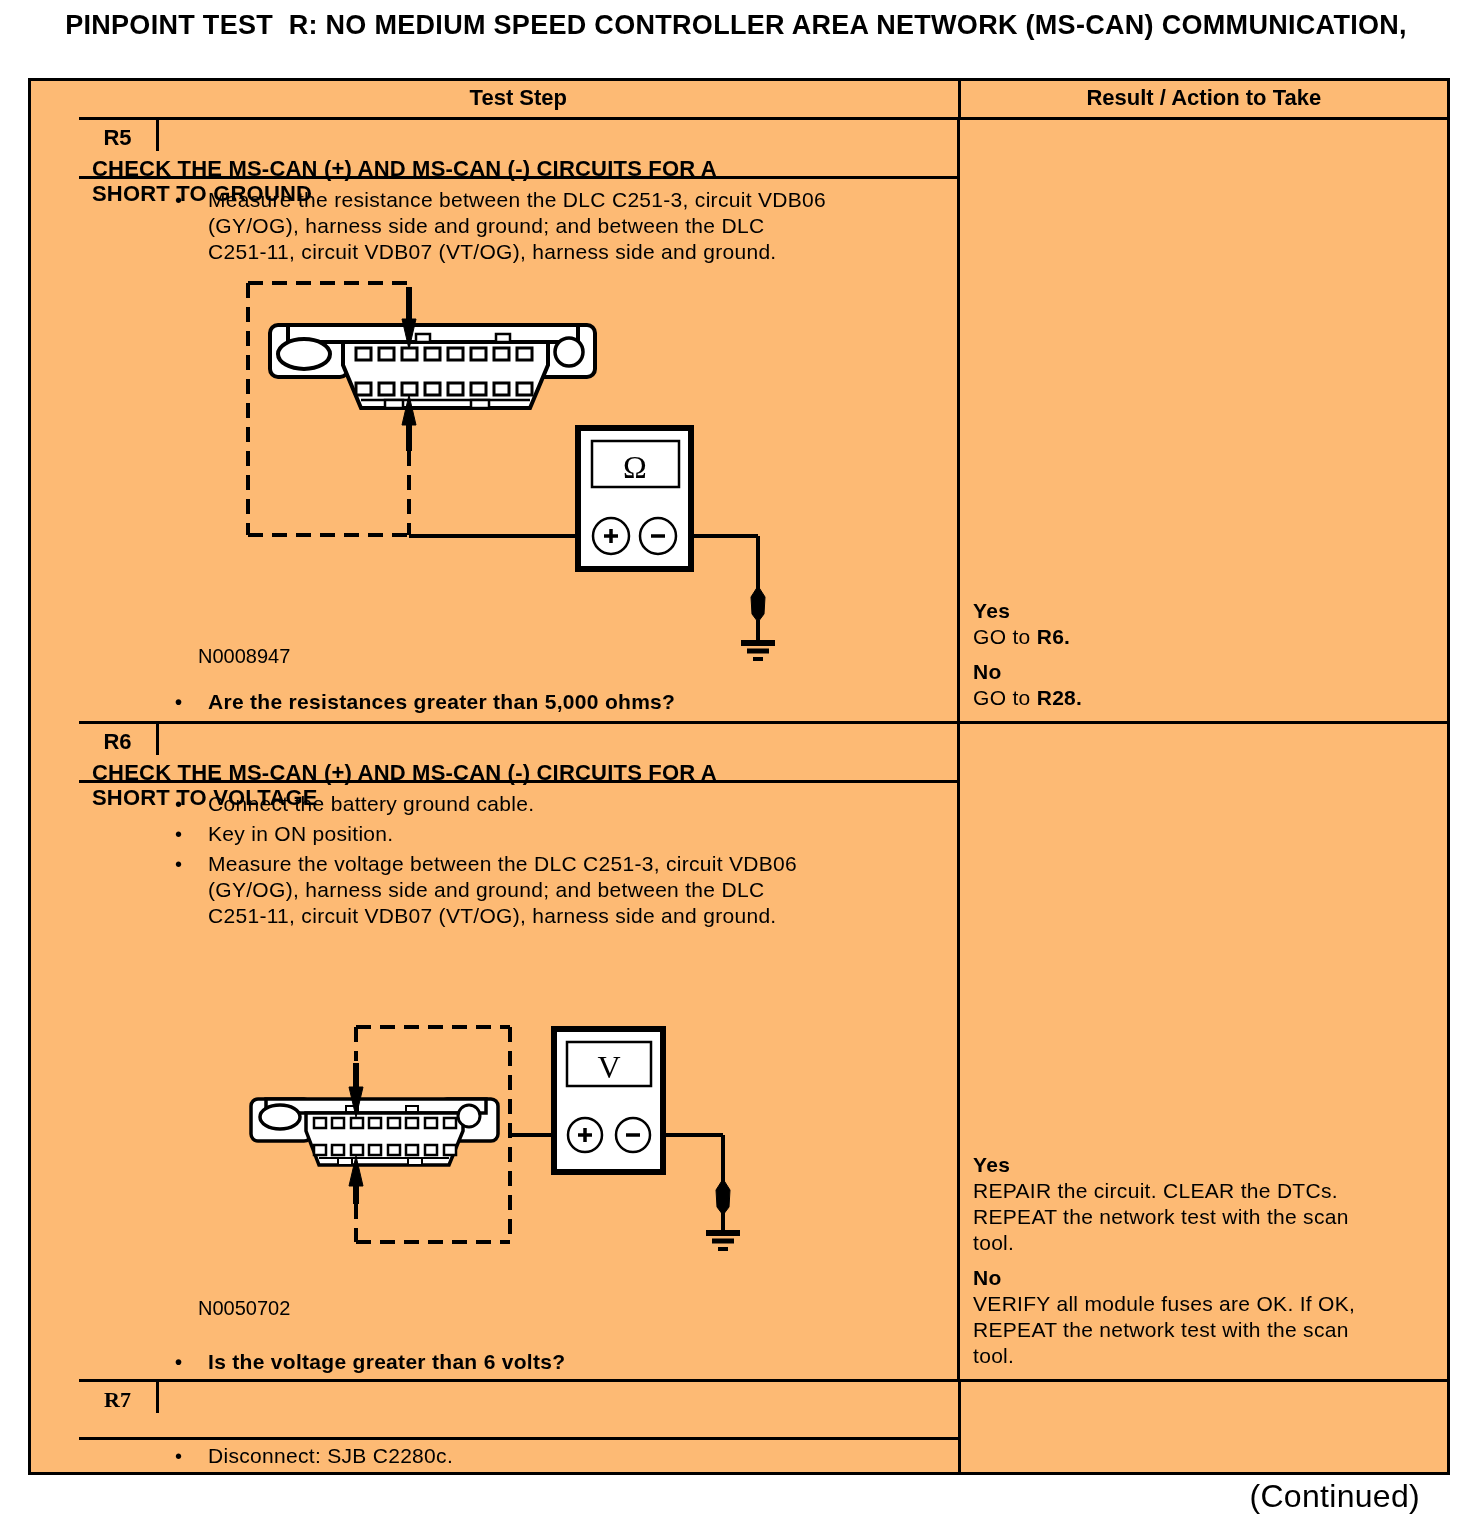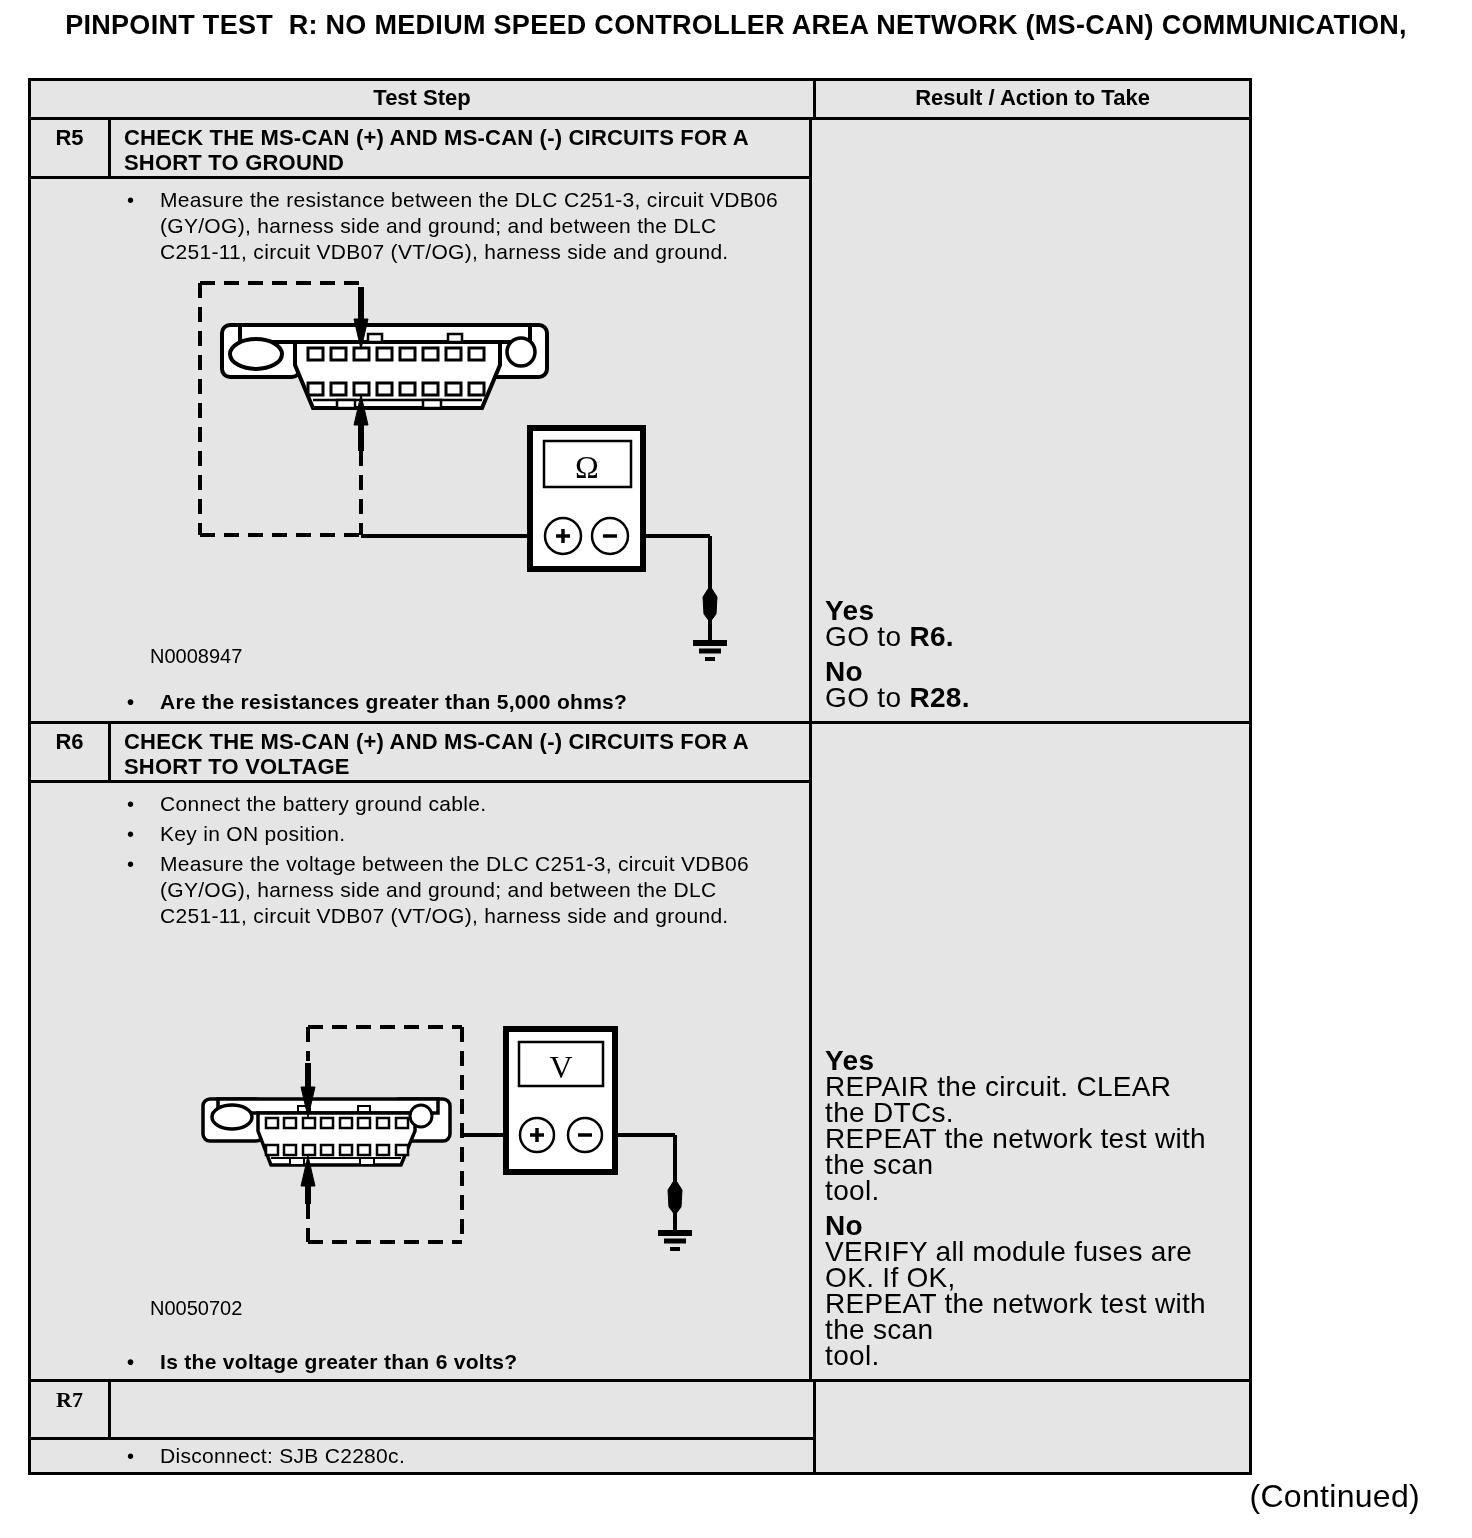--- a/index.html
+++ b/index.html
@@ -9,30 +9,30 @@
     font-family:"Liberation Sans", sans-serif;
     -webkit-font-smoothing:none;
   }
   .title{
     position:absolute;top:10px;left:0;width:1472px;
     text-align:center;font-weight:bold;font-size:27px;line-height:30px;
     letter-spacing:.3px;
   }
   .title div{white-space:pre-wrap;}
   .pptable{
-    position:absolute;left:28px;top:78px;width:1224px;
-    border:3px solid #000;box-sizing:border-box;background:#e5e5e5;
+    position:absolute;left:28px;top:78px;width:1422px;
+    border:3px solid #000;box-sizing:border-box;background:#fdba74;padding-left:48px;
   }
   .row{display:flex;border-bottom:3px solid #000;}
   .row.last{border-bottom:none;}
   .c-left{width:899px;border-right:3px solid #000;box-sizing:border-box;}
   .c-right{width:496px;box-sizing:border-box;}
   .thead{height:36px;font-weight:bold;font-size:22px;}
   .thead .c-left,.thead .c-right{text-align:center;padding-top:4px;}
-  .step-head{display:flex;border-bottom:3px solid #000;box-sizing:border-box;}
+  .step-head{display:flex;border-bottom:3px solid #000;box-sizing:border-box;flex-direction:column;}
   .step-head.h2{height:59px;}
   .step-head.h3{height:58px;font-family:Liberation Serif, serif;}
   .step-id{
     width:80px;border-right:3px solid #000;box-sizing:border-box;
     text-align:center;font-weight:bold;font-size:22px;padding-top:5px;
   }
   .step-title{
     font-weight:bold;font-size:22px;line-height:25px;padding:5px 8px 0 13px;
     white-space:pre-wrap;letter-spacing:.2px;
   }
@@ -45,21 +45,21 @@
   }
   .bullet + .bullet{margin-top:4px;}
   .bullet .dot{width:33px;flex:none;font-size:20px;}
   .bullet .btext{white-space:pre-wrap;max-width:740px;}
   .bullet.q{font-weight:bold;margin-top:16px;}
   .figure{position:relative;margin-left:99px;}
   .fig5{width:660px;height:400px;margin-top:8px;}
   .fig6{width:660px;height:322px;margin-top:90px;}
   .result{
     display:flex;flex-direction:column;justify-content:flex-end;
-    padding:0 34px 10px 13px;font-size:28px;line-height:26px;letter-spacing:.3px;
+    padding:0 34px 10px 13px;font-size:21px;line-height:26px;letter-spacing:.3px;
   }
   .res-head{font-weight:bold;}
   .res-text{white-space:pre-wrap;margin-bottom:9px;}
   .res-text.lastt{margin-bottom:0;}
   .footer{
     position:absolute;top:1478px;right:52px;font-size:32px;letter-spacing:.3px;
   }
   svg{display:block;}
   svg text{font-family:"Liberation Serif", serif;}
   svg text.figlabel{font-family:"Liberation Sans", sans-serif;}

